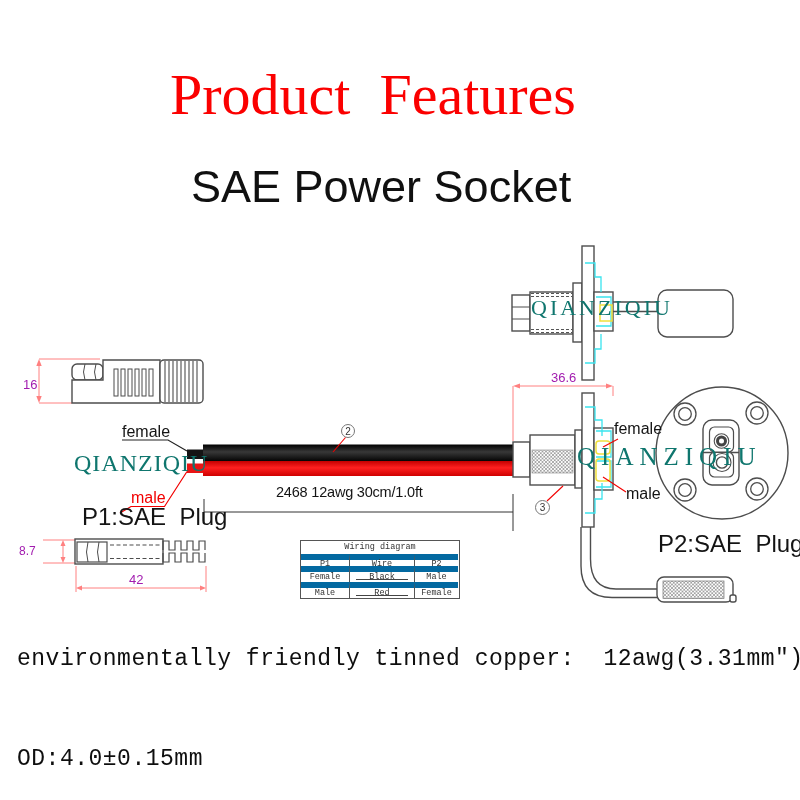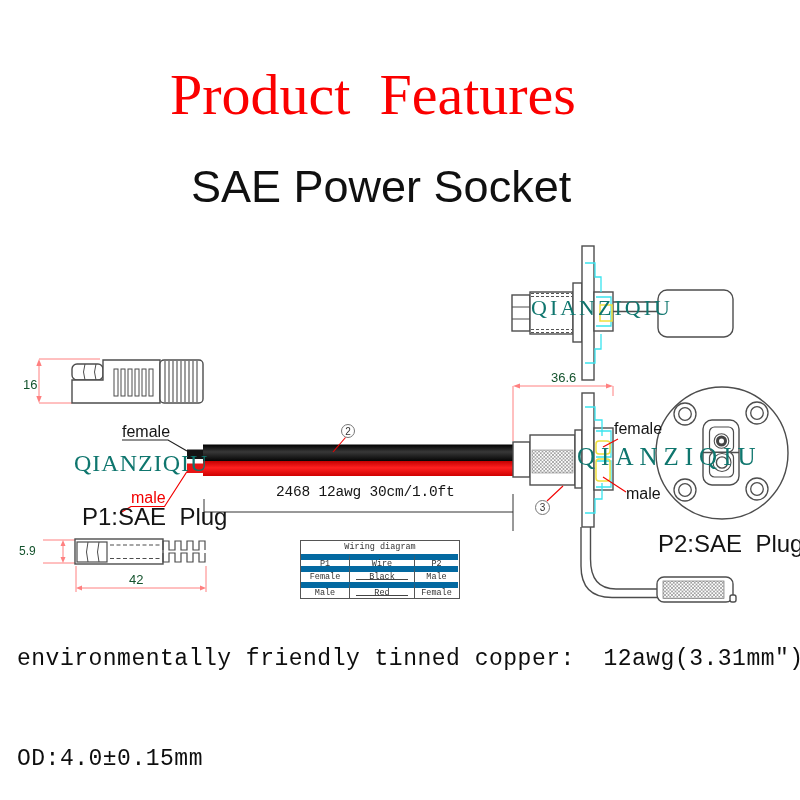--- a/index.html
+++ b/index.html
@@ -4,21 +4,21 @@
 <style>
   html,body{margin:0;padding:0;background:#fff;}
   #stage{position:relative;width:800px;height:800px;background:#ffffff;overflow:hidden;
          font-family:"Liberation Sans",sans-serif;}
   .abs{position:absolute;line-height:1;white-space:pre;}
   #art{position:absolute;left:0;top:0;z-index:1;}
   .txt{z-index:3;color:#111;}
   .title{font-family:"Liberation Serif",serif;font-size:58px;color:#fb0000;letter-spacing:0px;}
   .subtitle{font-family:"Liberation Sans",sans-serif;font-size:45px;color:#101010;letter-spacing:0px;}
   .wm{font-family:"Liberation Serif",serif;color:#0f766e;z-index:2;}
-  .dim{font-size:13px;color:#14532d;}
+  .dim{font-size:13px;color:#a21caf;}
   .lbl{font-size:16px;color:#141414;}
   .lbl.red{color:#f20000;}
   .cap{font-size:24px;color:#141414;}
   .callout{font-size:10px;color:#333;text-align:center;}
   .spec{font-family:"Liberation Mono","DejaVu Sans Mono",monospace;font-size:23px;
         letter-spacing:.5px;color:#0e0e0e;}
   .cablelabel{font-size:14.5px;color:#141414;letter-spacing:-0.2px;}
   
   #wtable{left:300px;top:540px;width:158px;height:57px;border:1px solid #555;
           font-family:"Liberation Mono","DejaVu Sans Mono",monospace;font-size:8.5px;color:#333;
@@ -217,23 +217,23 @@
 
   <span class="abs wm" style="left:531px;top:297px;font-size:22px;letter-spacing:3px;">QIANZIQIU</span>
   <span class="abs wm" style="left:74px;top:451px;font-size:24px;letter-spacing:1px;">QIANZIQIU</span>
   <span class="abs wm" style="left:577px;top:444px;font-size:25px;letter-spacing:6px;">QIANZIQIU</span>
 
   <span class="abs txt title" style="left:170px;top:66px;">Product  Features</span>
   <span class="abs txt subtitle" style="left:191px;top:164px;">SAE Power Socket</span>
 
   <span class="abs txt dim" style="left:23px;top:378px;">16</span>
   <span class="abs txt dim" style="left:551px;top:371px;">36.6</span>
-  <span class="abs txt dim" style="left:19px;top:545px;font-size:12px;">5.9</span>
+  <span class="abs txt dim" style="left:19px;top:545px;font-size:12px;">8.7</span>
   <span class="abs txt dim" style="left:129px;top:573px;">42</span>
-  <span class="abs txt cablelabel" style="left:276px;top:485px;font-family:Liberation Mono, monospace;">2468 12awg 30cm/1.0ft</span>
+  <span class="abs txt cablelabel" style="left:276px;top:485px;">2468 12awg 30cm/1.0ft</span>
   <span class="abs txt callout" style="left:342px;top:426.5px;width:12px;">2</span>
   <span class="abs txt callout" style="left:536.5px;top:503px;width:12px;">3</span>
 
   <span class="abs txt lbl" style="left:122px;top:424px;">female</span>
   <span class="abs txt lbl red" style="left:131px;top:490px;">male</span>
   <span class="abs txt cap" style="left:82px;top:505px;">P1:SAE  Plug</span>
   <span class="abs txt lbl" style="left:614px;top:421px;">female</span>
   <span class="abs txt lbl" style="left:626px;top:486px;">male</span>
   <span class="abs txt cap" style="left:658px;top:532px;">P2:SAE  Plug</span>
 

